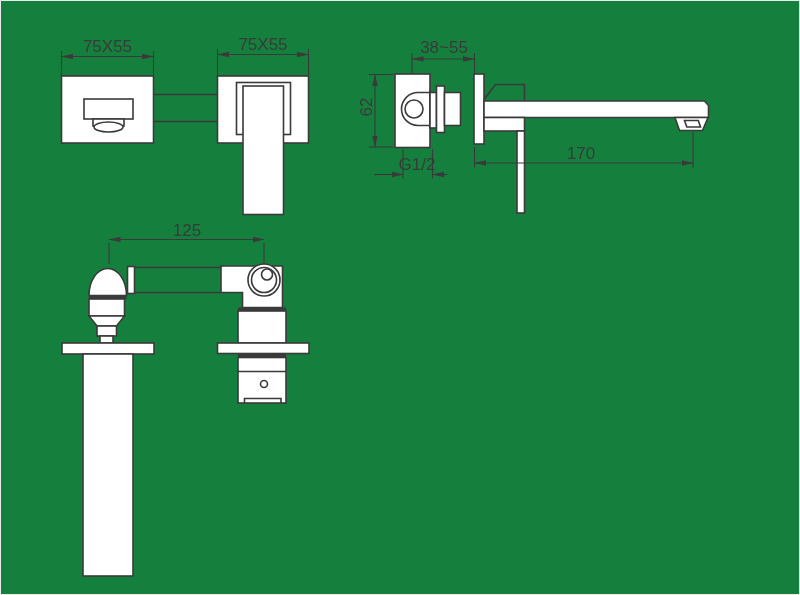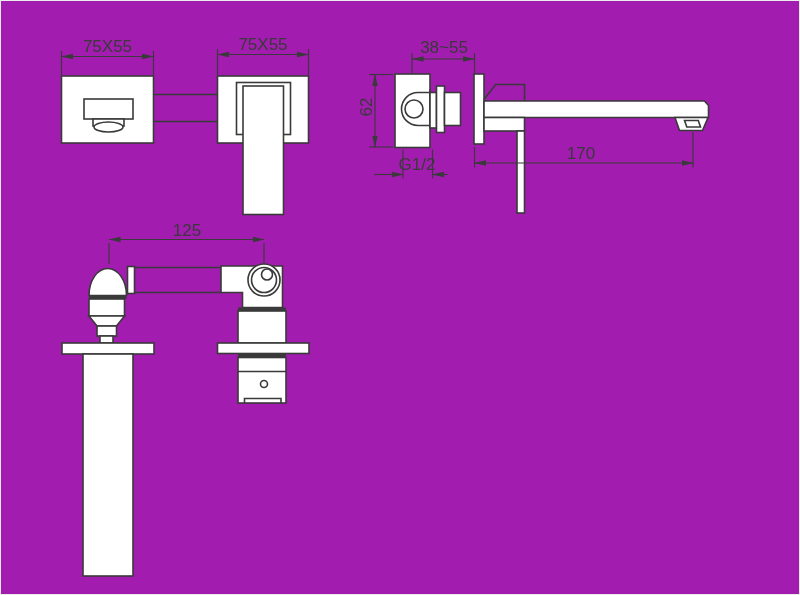--- a/index.html
+++ b/index.html
@@ -1,16 +1,16 @@
 <!DOCTYPE html>
 <html style="--line: #3a3a3a;"><head>
 <meta charset="utf-8">
 <style>
   html,body{margin:0;padding:0;background:#ffffff;}
-  .stage{position:relative;width:800px;height:595px;background:#a21caf;border:1px solid #ececec;box-sizing:border-box;overflow:hidden;}
+  .stage{position:relative;width:800px;height:595px;background:#15803d;border:1px solid #ececec;box-sizing:border-box;overflow:hidden;}
   svg{display:block;}
   .part{fill:#ffffff;stroke:var(--line,#3a3a3a);stroke-width:1.6;}
   .ln{stroke:var(--line,#3a3a3a);stroke-width:1.6;fill:none;}
   .band{fill:var(--line,#3a3a3a);stroke:none;}
   .ext{stroke:var(--line,#3a3a3a);stroke-width:1.1;fill:none;}
   .dim{stroke:var(--line,#3a3a3a);stroke-width:1.1;fill:none;}
   text{font-family:"Liberation Sans",sans-serif;font-size:17px;fill:var(--line,#3a3a3a);text-anchor:middle;}
   .arrowhead{fill:var(--line,#3a3a3a);stroke:none;}
 </style>
 </head>

